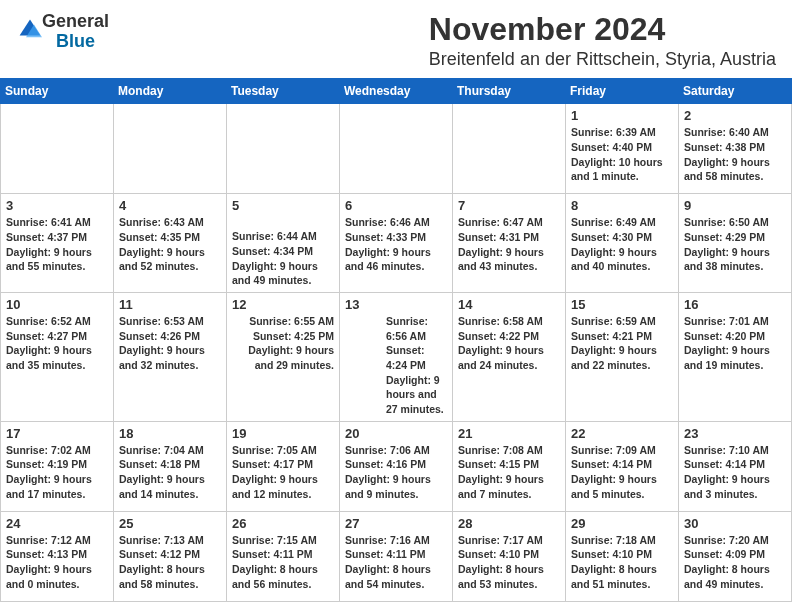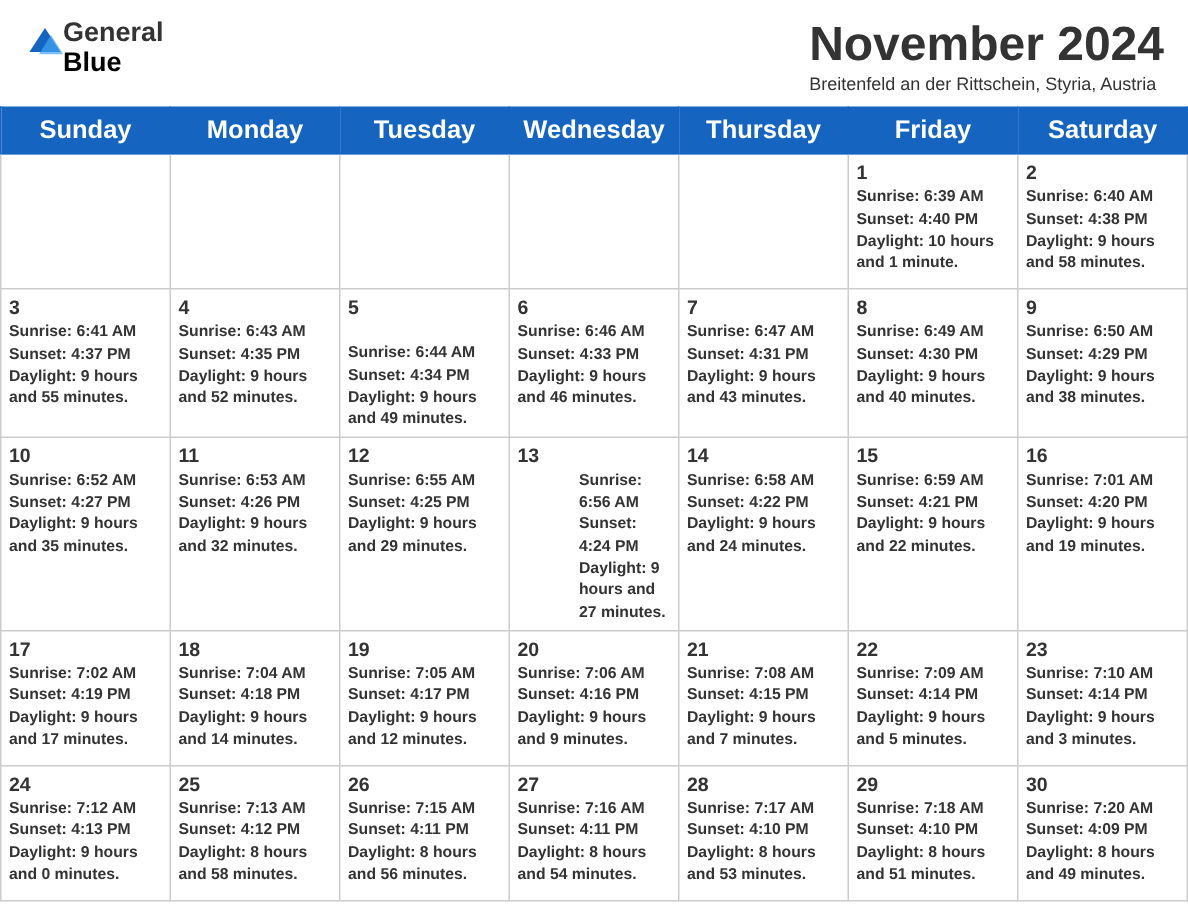--- a/index.html
+++ b/index.html
@@ -16,53 +16,54 @@
     }
     .logo {
       display: flex;
       align-items: center;
       margin-right: auto;
     }
     .logo-text {
       font-size: 18px;
       font-weight: bold;
       line-height: 1.1;
+      text-align: center;
     }
     .logo-text .general { color: #333; }
-    .logo-text .blue { color: #000000; }
+    .logo-text .blue { color: #0369a1; }
     .logo-icon {
       width: 24px;
       height: 24px;
       margin-left: 2px;
     }
     .title-block {
     }
     .month-title {
       font-size: 32px;
       font-weight: bold;
       color: #333;
       line-height: 1.1;
     }
     .location {
-      font-size: 12px;
+      font-size: 18px;
       color: #333;
       margin-top: 2px;
     }
     .calendar {
       width: 100%;
       border-collapse: collapse;
       font-size: 11px;
     }
     .calendar th {
       background: #1565C0;
       color: #fff;
       padding: 5px 4px;
-      font-size: 17px;
-      font-weight: bold;
-      text-align: center;
+      font-size: 12px;
+      font-weight: bold;
+      text-align: left;
       border: 1px solid #1565C0;
     }
     .calendar td {
       border: 1px solid #ccc;
       vertical-align: top;
       padding: 4px 5px;
       width: 113px;
       height: 90px;
     }
     .calendar td.empty {
@@ -193,21 +194,21 @@
 Daylight: 9 hours and 35 minutes.</div>
         </td>
         <td>
           <div class="day-number">11</div>
           <div class="day-info" style="white-space: pre-line;">Sunrise: 6:53 AM
 Sunset: 4:26 PM
 Daylight: 9 hours and 32 minutes.</div>
         </td>
         <td>
           <div class="day-number">12</div>
-          <div class="day-info" style="white-space: pre-line;">Sunrise: 6:55 AM
+          <div class="day-info" style="white-space: pre-line; text-align: right;">Sunrise: 6:55 AM
 Sunset: 4:25 PM
 Daylight: 9 hours and 29 minutes.</div>
         </td>
         <td>
           <div class="day-number">13</div>
           <div class="day-info" style="white-space: pre-line; margin-left: 41px;">Sunrise: 6:56 AM
 Sunset: 4:24 PM
 Daylight: 9 hours and 27 minutes.</div>
         </td>
         <td>

